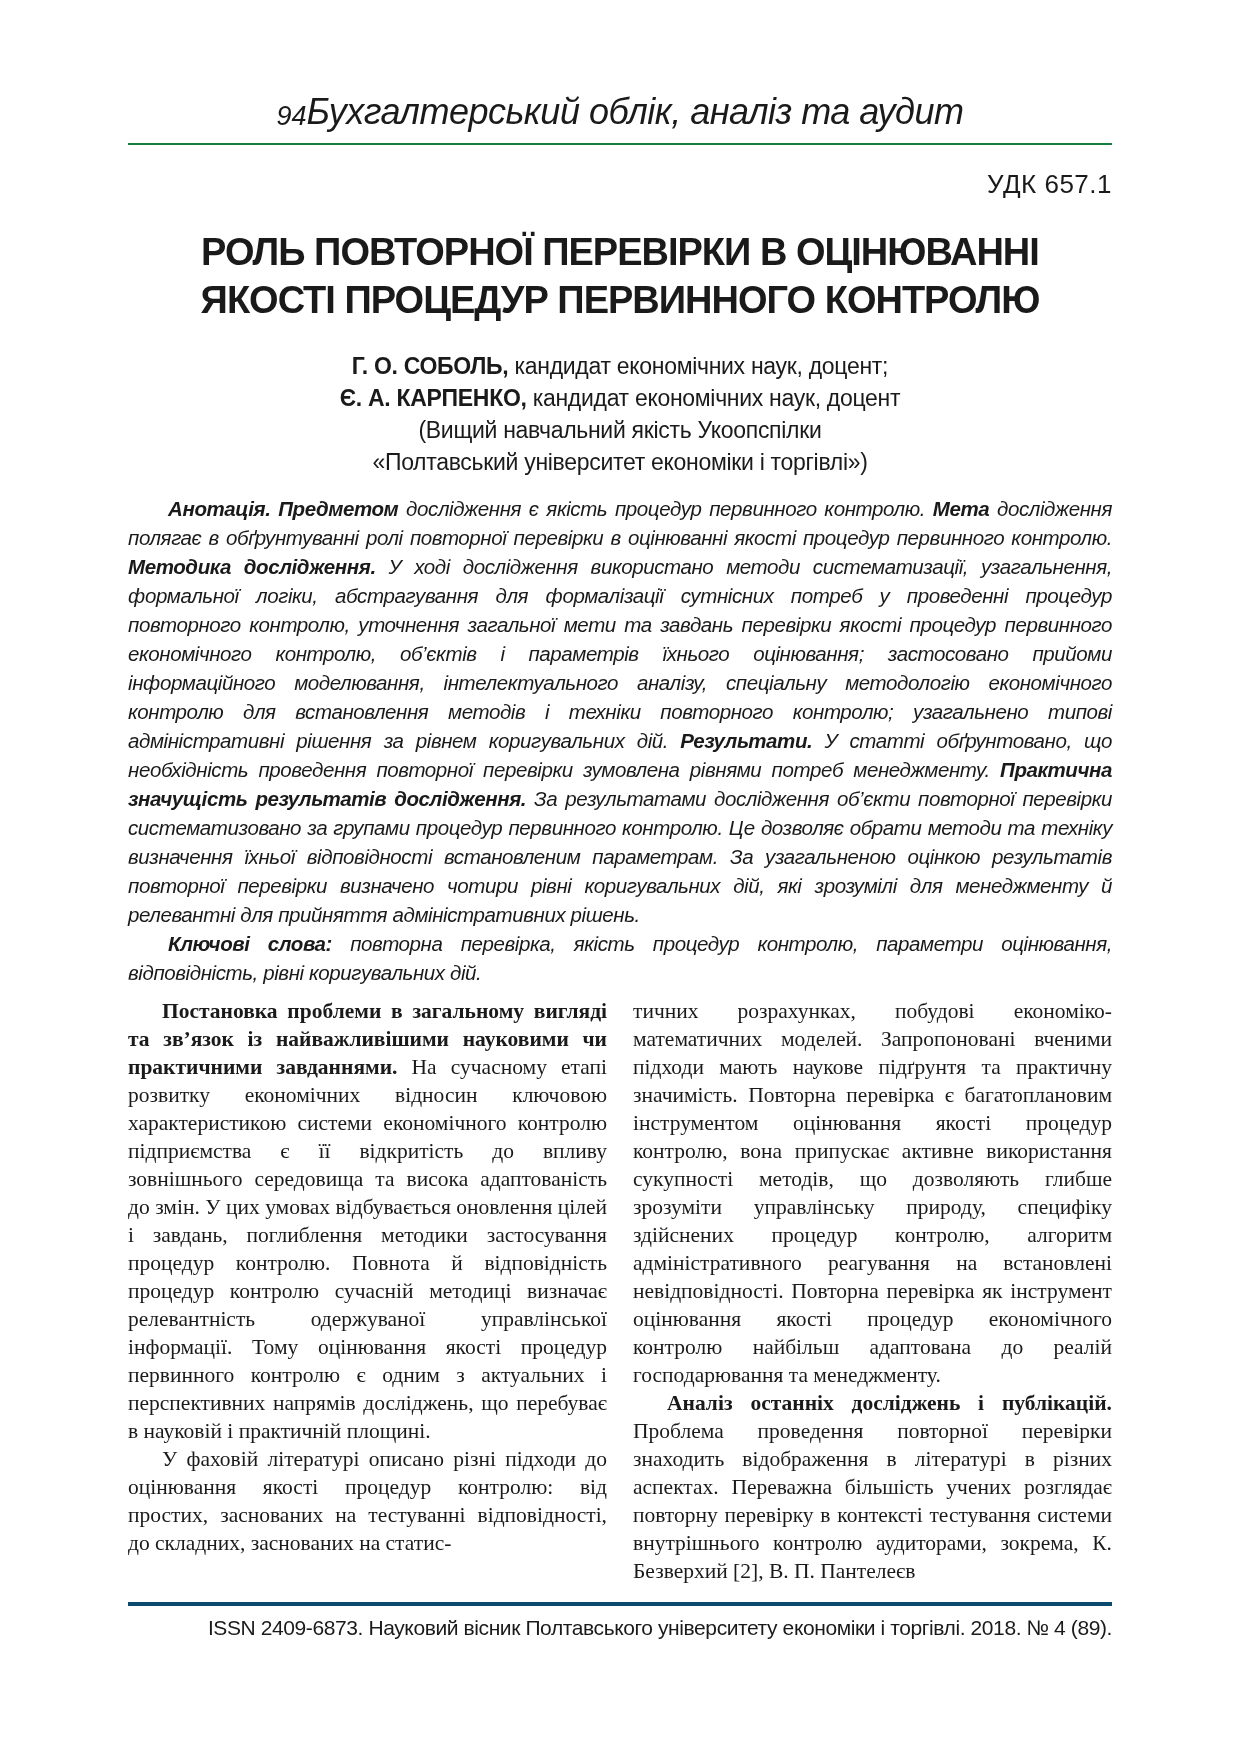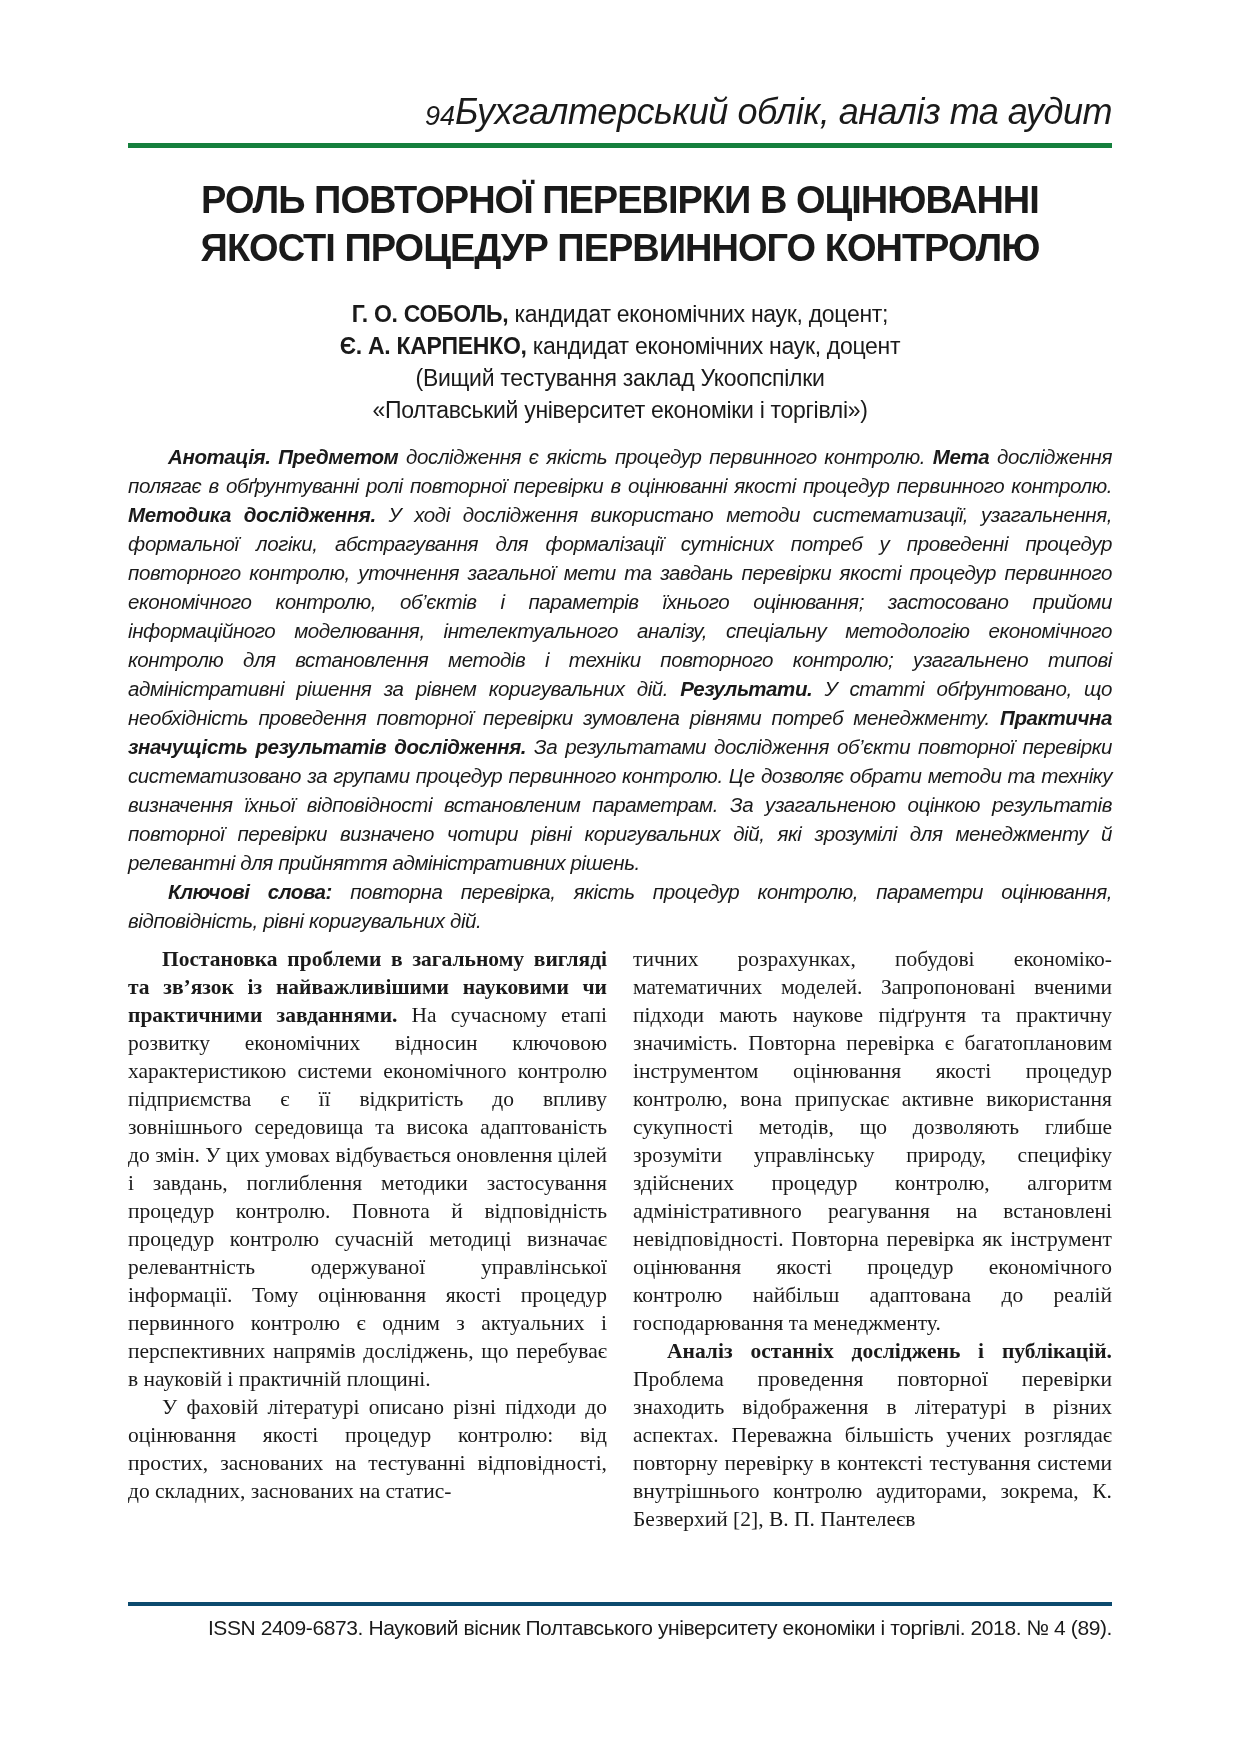--- a/index.html
+++ b/index.html
@@ -10,23 +10,23 @@
     font-family: "Liberation Sans", sans-serif;
     overflow: hidden;
   }
   .page { position: relative; width: 1240px; height: 1754px; }
   .content { position: absolute; left: 128px; width: 984px; top: 0; }
 
   
   .running-header {
     padding-top: 94px;
     display: flex;
-    justify-content: flex-end;
+    justify-content: center;
     align-items: flex-end;
-    border-bottom: 5px solid #15803d;
+    border-bottom: 2px solid #15803d;
     padding-bottom: 13px;
   }
   .page-number {
     font-style: italic;
     font-size: 27px;
     line-height: 1;
   }
   .running-title {
     font-style: italic;
     font-weight: 400;
@@ -100,30 +100,31 @@
 <body>
 
 <div class="page">
   <div class="content">
 
     <div class="running-header">
       <span class="page-number">94</span>
       <span class="running-title">Бухгалтерський облік, аналіз та аудит</span>
     </div>
 
+    <div class="udc">УДК 657.1</div>
 
     <h1 class="article-title">
       <div>РОЛЬ ПОВТОРНОЇ ПЕРЕВІРКИ В ОЦІНЮВАННІ</div>
       <div>ЯКОСТІ ПРОЦЕДУР ПЕРВИННОГО КОНТРОЛЮ</div>
     </h1>
 
     <div class="authors">
       <div><span class="run-b">Г. О. СОБОЛЬ,</span><span> кандидат економічних наук, доцент;</span></div>
       <div><span class="run-b">Є. А. КАРПЕНКО,</span><span> кандидат економічних наук, доцент</span></div>
-      <div>(Вищий тестування заклад Укоопспілки</div>
+      <div>(Вищий навчальний якість Укоопспілки</div>
       <div>«Полтавський університет економіки і торгівлі»)</div>
     </div>
 
     <div class="abstract-block">
       <p><span class="run-b">Анотація. Предметом</span><span> дослідження є якість процедур первинного контролю. </span><span class="run-b">Мета</span><span> дослідження полягає в обґрунтуванні ролі повторної перевірки в оцінюванні якості процедур первинного контролю. </span><span class="run-b">Методика дослідження.</span><span> У ході дослідження використано методи систематизації, узагальнення, формальної логіки, абстрагування для формалізації сутнісних потреб у проведенні процедур повторного контролю, уточнення загальної мети та завдань перевірки якості процедур первинного економічного контролю, об’єктів і параметрів їхнього оцінювання; застосовано прийоми інформаційного моделювання, інтелектуального аналізу, спеціальну методологію економічного контролю для встановлення методів і техніки повторного контролю; узагальнено типові адміністративні рішення за рівнем коригувальних дій. </span><span class="run-b">Результати.</span><span> У статті обґрунтовано, що необхідність проведення повторної перевірки зумовлена рівнями потреб менеджменту. </span><span class="run-b">Практична значущість результатів дослідження.</span><span> За результатами дослідження об’єкти повторної перевірки систематизовано за групами процедур первинного контролю. Це дозволяє обрати методи та техніку визначення їхньої відповідності встановленим параметрам. За узагальненою оцінкою результатів повторної перевірки визначено чотири рівні коригувальних дій, які зрозумілі для менеджменту й релевантні для прийняття адміністративних рішень.</span></p>
       <p><span class="run-b">Ключові слова:</span><span> повторна перевірка, якість процедур контролю, параметри оцінювання, відповідність, рівні коригувальних дій.</span></p>
     </div>
 
     <div class="columns">
       <div class="col">

